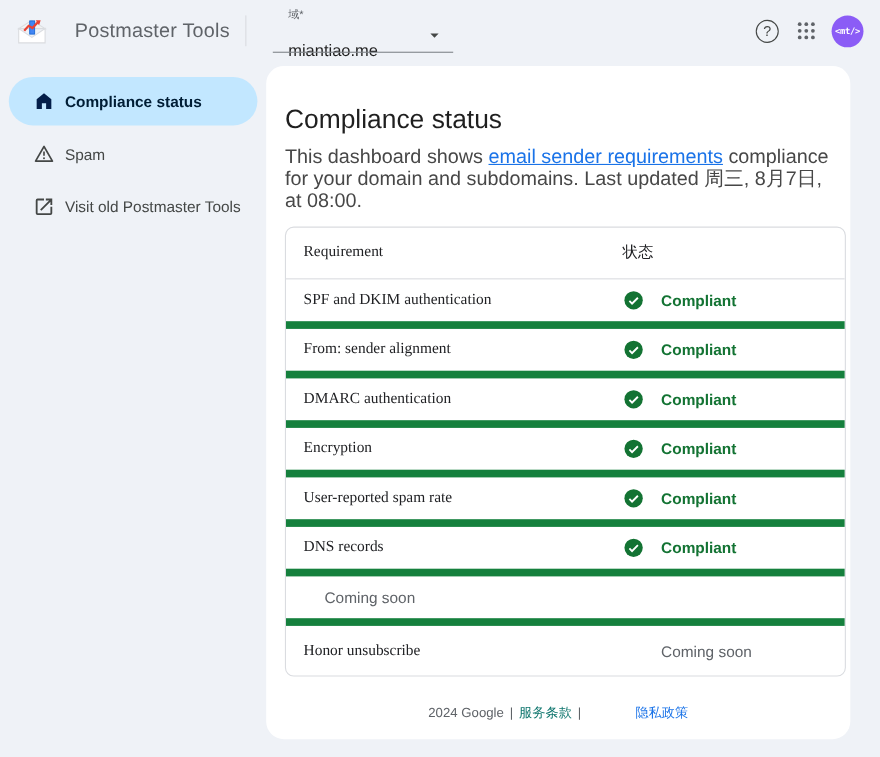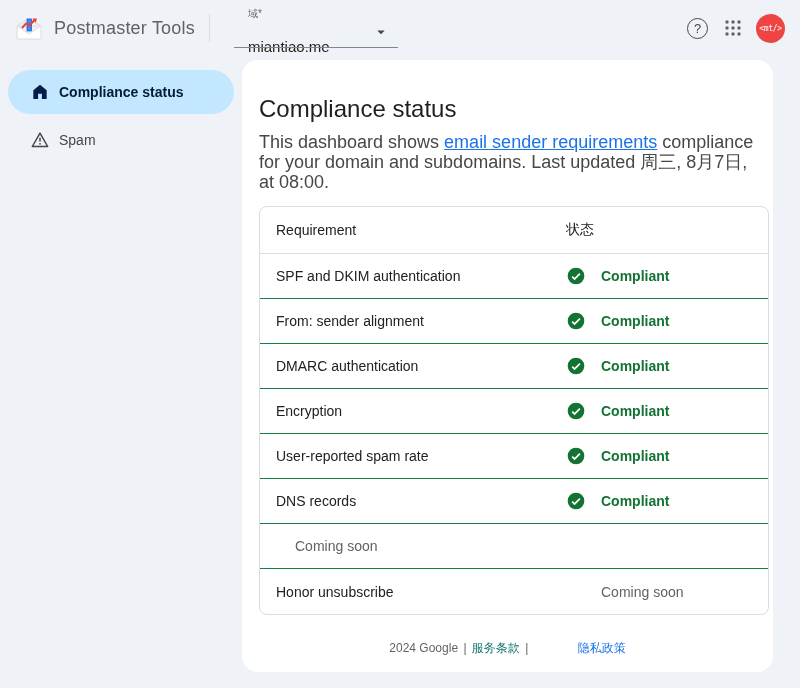--- a/index.html
+++ b/index.html
@@ -12,44 +12,44 @@
     overflow:hidden;
     color:#202124;
   }
 
   
   .header {
     position:absolute; top:0; left:0; right:0; height:56px;
     display:flex; align-items:center;
   }
   .logo { width:30px; height:30px; margin-left:14px; flex:0 0 auto; }
-  .app-title { font-size:18px; color:#5f6368; margin-left:10px; letter-spacing:.2px; white-space:nowrap; }
+  .app-title { font-size:18px; color:#5f6368; margin-left:24px; letter-spacing:.2px; white-space:nowrap; }
   .header-divider { width:1px; height:28px; background:#dadce0; margin-left:14px; }
   .domain-select {
     margin-left:24px; width:164px; height:50px; position:relative;
     padding:5px 0 0 14px; cursor:pointer;
   }
   .domain-label { font-size:10px; color:#5f6368; line-height:12px; }
   .domain-value-row { display:flex; align-items:center; }
   .domain-value { font-size:15px; color:#1f1f1f; line-height:20px; margin-top:17px; }
   .dropdown-arrow { position:absolute; right:8px; top:20px; width:18px; height:18px; }
   .domain-underline { position:absolute; left:0; right:0; bottom:5px; height:1px; background:#80868b; }
 
   .header-right { margin-left:auto; display:flex; align-items:center; margin-right:15px; }
   .help-icon {
     width:21px; height:21px; border:1.6px solid #444746; border-radius:50%;
     display:flex; align-items:center; justify-content:center;
     font-size:13px; color:#444746; cursor:pointer;
   }
   .apps-icon { width:18px; height:18px; margin-left:16px; cursor:pointer; }
   .avatar {
-    width:29px; height:29px; border-radius:50%; background:#ef4444;
+    width:29px; height:29px; border-radius:50%; background:#8b5cf6;
     display:flex; align-items:center; justify-content:center;
     color:#fff; font-family:"DejaVu Sans Mono", monospace; font-size:8px;
-    margin-left:14px; cursor:pointer; letter-spacing:-0.3px;
+    margin-left:14px; cursor:pointer; letter-spacing:-0.3px;font-weight:bold;
   }
 
   
   .sidebar { position:absolute; top:56px; left:0; width:242px; padding-top:14px; }
   .nav-item {
     display:flex; align-items:center; height:44px; margin:0 8px 4px 8px;
     border-radius:22px; padding-left:22px; cursor:pointer;
     font-size:14px; color:#444746;
   }
   .nav-item.active { background:#c2e7ff; color:#001d35; font-weight:bold; }
@@ -66,23 +66,23 @@
   .page-desc { font-size:18px; line-height:20px; color:#474747; width:505px; }
   .page-desc a { color:#1a73e8; text-decoration:underline; cursor:pointer; }
 
   .ctable {
     margin-top:14px; width:510px;
     border:1px solid #dadce0; border-radius:8px; overflow:hidden;
     background:#fff;
   }
   .thead { display:flex; align-items:center; height:47px; border-bottom:1px solid #dadce0;
     font-size:14px; color:#202124; }
-  .cell-req { padding-left:16px; width:306px; flex:0 0 auto; font-size:14px; color:#202124; }
+  .cell-req { padding-left:16px; width:306px; flex:0 0 auto; font-size:14px; color:#202124;font-family:Liberation Serif, serif; }
   .cell-status { display:flex; align-items:center; flex:1 1 auto; }
-  .trow { display:flex; align-items:center; height:45px; border-bottom:1px solid #15803d; }
+  .trow { display:flex; align-items:center; height:45px; border-bottom:7px solid #15803d; }
   .trow:last-child { border-bottom:none; }
   .check { width:20px; height:20px; display:flex; flex:0 0 auto; }
   .status-text { font-size:14px; }
   .status-text.compliant { color:#137333; font-weight:bold; margin-left:15px; }
   .status-text.pending { color:#5f6368; margin-left:35px; }
 
   .footer {
     position:absolute; bottom:15px; left:0; right:0; text-align:center;
     font-size:12px; color:#5f6368;
   }
@@ -145,20 +145,28 @@
     <div class="nav-item">
       <span class="nav-icon">
         <svg viewBox="0 0 24 24" width="20" height="20">
           <path fill="none" stroke="#444746" stroke-width="1.8" stroke-linejoin="round" d="M12 3.8 2.8 19.8h18.4z"></path>
           <rect x="11.1" y="9.3" width="1.8" height="4.6" fill="#444746"></rect>
           <circle cx="12" cy="16.6" r="1.05" fill="#444746"></circle>
         </svg>
       </span>
       <span class="nav-label">Spam</span>
     </div>
+    <div class="nav-item">
+      <span class="nav-icon">
+        <svg viewBox="0 0 24 24" width="20" height="20">
+          <path fill="#444746" d="M19 19H5V5h7V3H5a2 2 0 0 0-2 2v14a2 2 0 0 0 2 2h14a2 2 0 0 0 2-2v-7h-2zM14 3v2h3.59l-9.83 9.83 1.41 1.41L19 6.41V10h2V3z"></path>
+        </svg>
+      </span>
+      <span class="nav-label">Visit old Postmaster Tools</span>
+    </div>
   </div>
 
 <div class="card">
   <div class="card-inner">
     <h1 class="page-title">Compliance status</h1>
     <div class="page-desc"><span>This dashboard shows </span><a>email sender requirements</a><span> compliance for your domain and subdomains. Last updated 周三, 8月7日, at 08:00.</span></div>
 
     <div class="ctable">
       <div class="thead">
         <div class="cell-req">Requirement</div>

